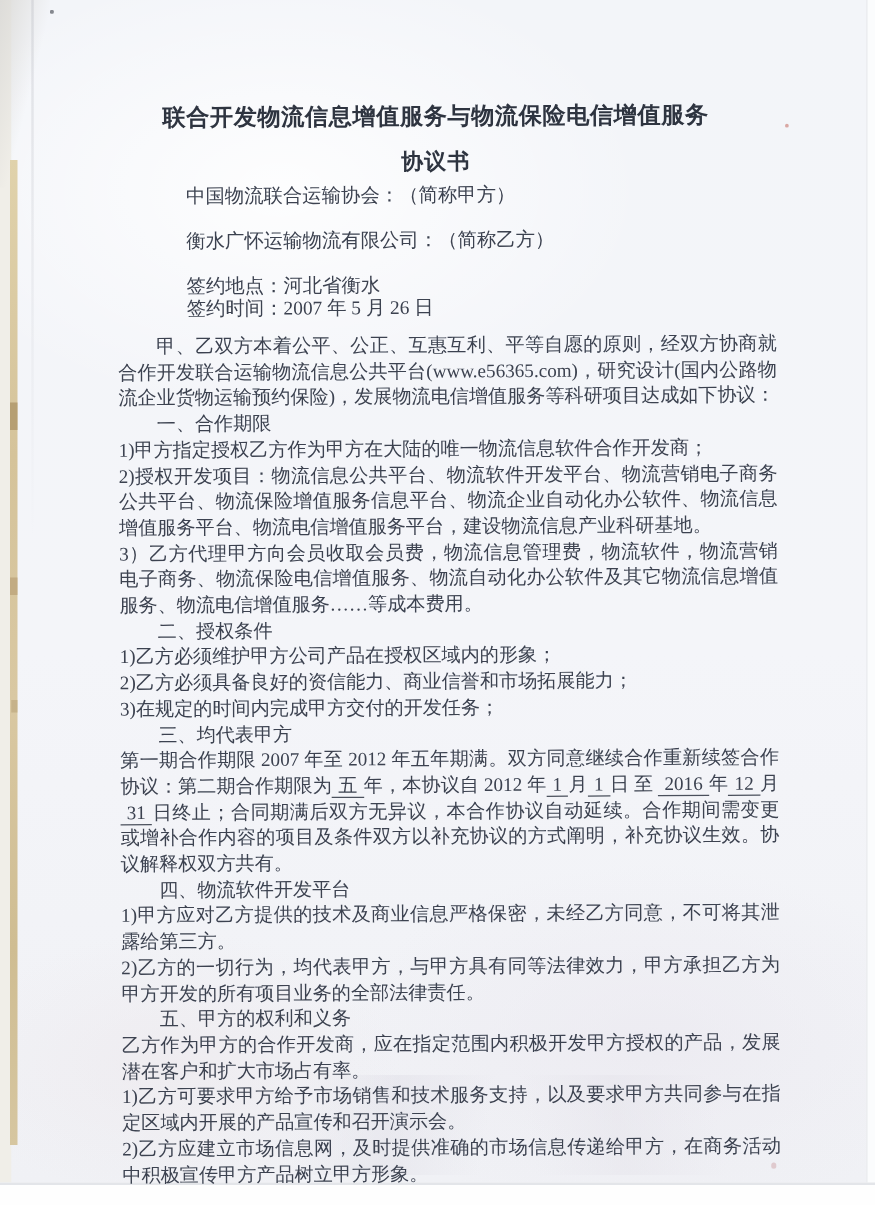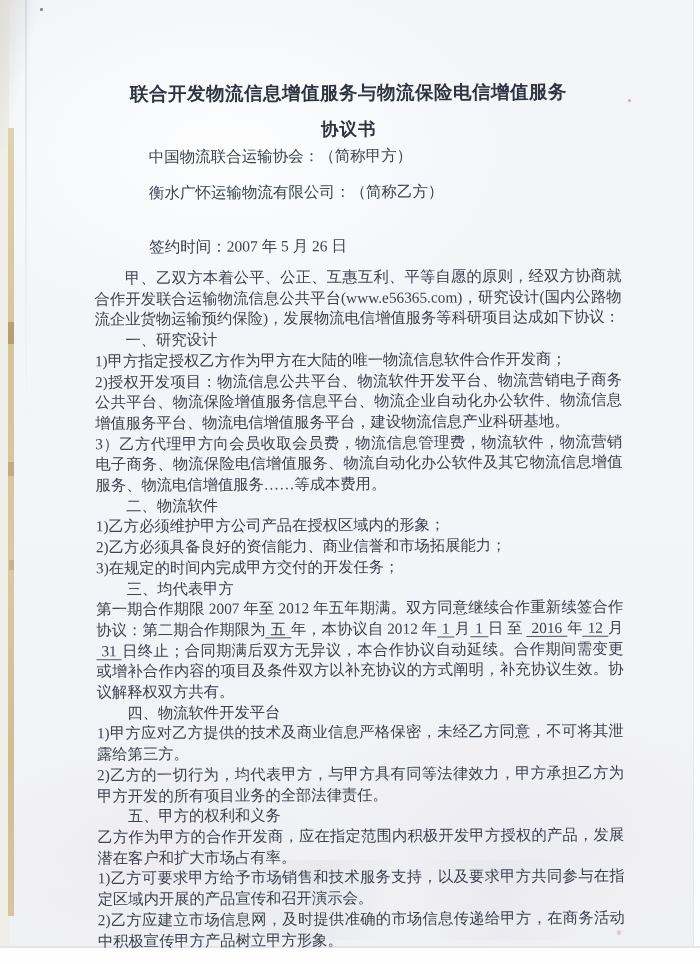--- a/index.html
+++ b/index.html
@@ -107,29 +107,30 @@
   <div class="speck-dark"></div>
   <div class="speck-pink"></div>
   <div class="speck-bottom"></div>
 
   <div class="content">
     <div class="doc-title">联合开发物流信息增值服务与物流保险电信增值服务</div>
     <div class="doc-subtitle">协议书</div>
 
     <div class="line party-a">中国物流联合运输协会：（简称甲方）</div>
     <div class="line party-b">衡水广怀运输物流有限公司：（简称乙方）</div>
+    <div class="line sign-place">签约地点：河北省衡水</div>
     <div class="line sign-time">签约时间：2007 年 5 月 26 日</div>
 
     <div class="body-block" id="agreement-body">
         <div class="para indent"><span>甲、乙双方本着公平、公正、互惠互利、平等自愿的原则，经双方协商就合作开发联合运输物流信息公共平台(www.e56365.com)，研究设计(国内公路物流企业货物运输预约保险)，发展物流电信增值服务等科研项目达成如下协议：</span></div>
-        <div class="para heading"><span>一、研究设计</span></div>
+        <div class="para heading"><span>一、合作期限</span></div>
         <div class="para plain"><span>1)甲方指定授权乙方作为甲方在大陆的唯一物流信息软件合作开发商；</span></div>
         <div class="para plain"><span>2)授权开发项目：物流信息公共平台、物流软件开发平台、物流营销电子商务公共平台、物流保险增值服务信息平台、物流企业自动化办公软件、物流信息增值服务平台、物流电信增值服务平台，建设物流信息产业科研基地。</span></div>
         <div class="para plain"><span>3）乙方代理甲方向会员收取会员费，物流信息管理费，物流软件，物流营销电子商务、物流保险电信增值服务、物流自动化办公软件及其它物流信息增值服务、物流电信增值服务……等成本费用。</span></div>
-        <div class="para heading"><span>二、物流软件</span></div>
+        <div class="para heading"><span>二、授权条件</span></div>
         <div class="para plain"><span>1)乙方必须维护甲方公司产品在授权区域内的形象；</span></div>
         <div class="para plain"><span>2)乙方必须具备良好的资信能力、商业信誉和市场拓展能力；</span></div>
         <div class="para plain"><span>3)在规定的时间内完成甲方交付的开发任务；</span></div>
         <div class="para heading"><span>三、均代表甲方</span></div>
         <div class="para plain"><span>第一期合作期限 2007 年至 2012 年五年期满。双方同意继续合作重新续签合作协议：第二期合作期限为</span><span class="blank">五</span><span>年，本协议自 2012 年</span><span class="blank">1</span><span>月</span><span class="blank">1</span><span>日 至 </span><span class="blank">2016</span><span>年</span><span class="blank">12</span><span>月</span><span class="blank">31</span><span>日终止；合同期满后双方无异议，本合作协议自动延续。合作期间需变更或增补合作内容的项目及条件双方以补充协议的方式阐明，补充协议生效。协议解释权双方共有。</span></div>
         <div class="para heading"><span>四、物流软件开发平台</span></div>
         <div class="para plain"><span>1)甲方应对乙方提供的技术及商业信息严格保密，未经乙方同意，不可将其泄露给第三方。</span></div>
         <div class="para plain"><span>2)乙方的一切行为，均代表甲方，与甲方具有同等法律效力，甲方承担乙方为甲方开发的所有项目业务的全部法律责任。</span></div>
         <div class="para heading"><span>五、甲方的权利和义务</span></div>
         <div class="para plain"><span>乙方作为甲方的合作开发商，应在指定范围内积极开发甲方授权的产品，发展潜在客户和扩大市场占有率。</span></div>

